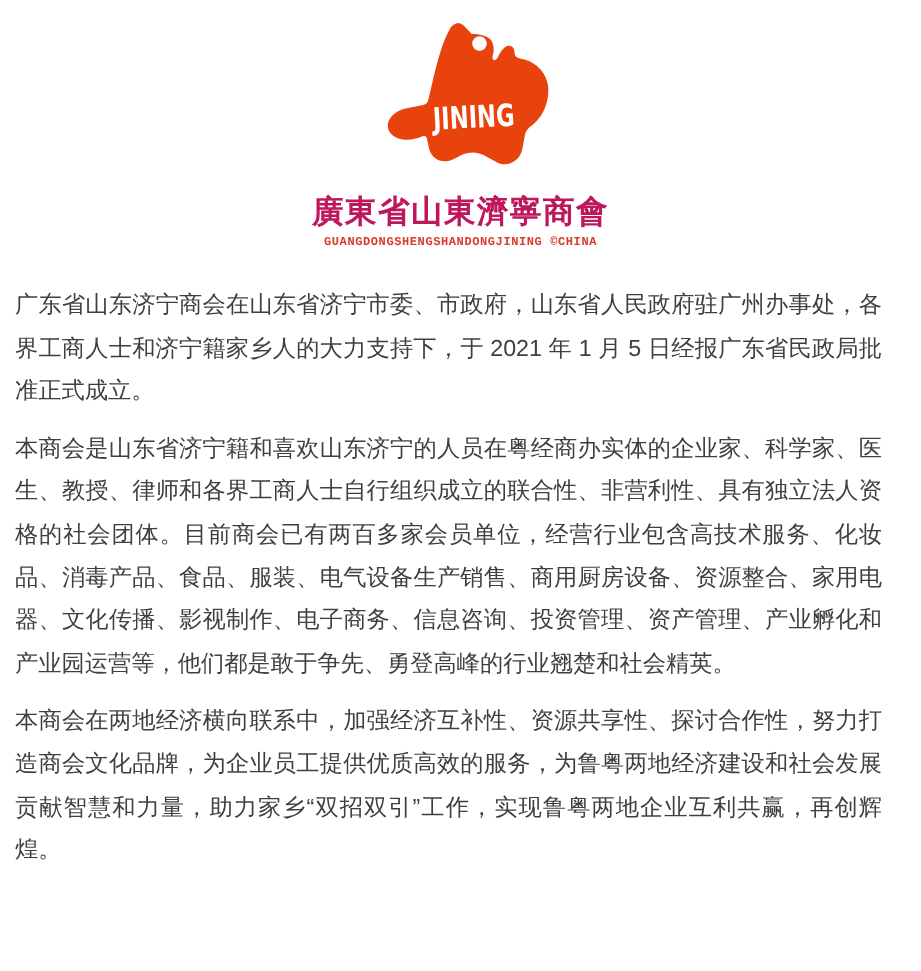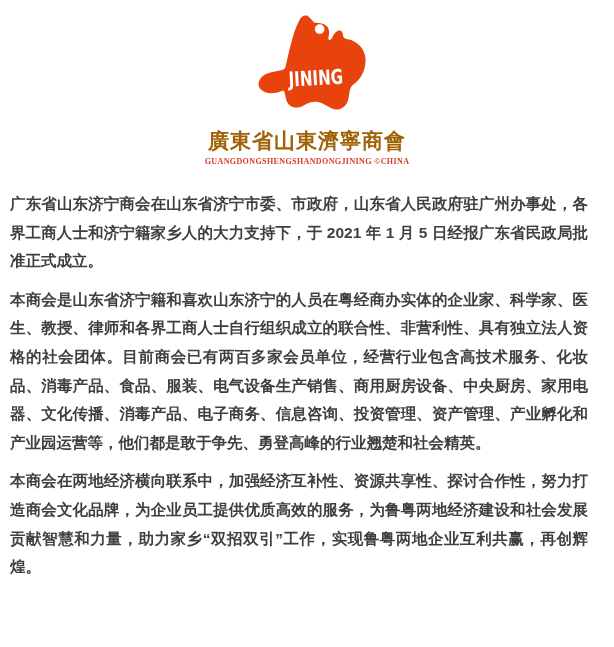--- a/index.html
+++ b/index.html
@@ -21,43 +21,42 @@
     margin: 0 auto;
     width: 132px;
     height: 112px;
   }
   .logo-title {
     margin-top: 3px;
     font-family: "Liberation Serif", "DejaVu Serif", serif;
     font-weight: bold;
     font-size: 21px;
     letter-spacing: 1px;
-    color: #a16207;
+    color: #be185d;
     line-height: 26px;
   }
   .logo-subtitle {
     margin-top: 2px;
-    font-family: Liberation Serif, serif;
+    font-family: Liberation Mono, monospace;
     font-weight: bold;
     font-size: 8px;
     letter-spacing: 0.4px;
     color: #d93a2b;
     line-height: 11px;
   }
   .article {
     margin-top: 23px;
     padding: 0 10px;
     font-size: 15.5px;
     line-height: 28.6px;
     color: #3f3f3f;
     text-align: justify;
   }
   .article p {
     margin: 0 16px 10px 0;
-    font-weight: bold;
   }
 </style>
 </head>
 <body>
 
 <div class="page">
 
   <div class="logo-block">
     <svg class="logo-svg" viewBox="0 0 130 115" xmlns="http://www.w3.org/2000/svg" aria-hidden="true">
       <path fill="#e8430c" d="
@@ -90,17 +89,17 @@
       <circle cx="29" cy="93" r="5.5" fill="#ffffff"></circle>
       <text x="46" y="74" fill="#ffffff" font-family="DejaVu Sans, sans-serif" font-weight="bold" font-size="21" textLength="56" lengthAdjust="spacingAndGlyphs" transform="rotate(-3 74 66)">JINING</text>
     </svg>
 
     <div class="logo-title">廣東省山東濟寧商會</div>
     <div class="logo-subtitle">GUANGDONGSHENGSHANDONGJINING ©CHINA</div>
   </div>
 
   <div class="article">
     <p>广东省山东济宁商会在山东省济宁市委、市政府，山东省人民政府驻广州办事处，各界工商人士和济宁籍家乡人的大力支持下，于 2021 年 1 月 5 日经报广东省民政局批准正式成立。</p>
-    <p>本商会是山东省济宁籍和喜欢山东济宁的人员在粤经商办实体的企业家、科学家、医生、教授、律师和各界工商人士自行组织成立的联合性、非营利性、具有独立法人资格的社会团体。目前商会已有两百多家会员单位，经营行业包含高技术服务、化妆品、消毒产品、食品、服装、电气设备生产销售、商用厨房设备、中央厨房、家用电器、文化传播、消毒产品、电子商务、信息咨询、投资管理、资产管理、产业孵化和产业园运营等，他们都是敢于争先、勇登高峰的行业翘楚和社会精英。</p>
+    <p>本商会是山东省济宁籍和喜欢山东济宁的人员在粤经商办实体的企业家、科学家、医生、教授、律师和各界工商人士自行组织成立的联合性、非营利性、具有独立法人资格的社会团体。目前商会已有两百多家会员单位，经营行业包含高技术服务、化妆品、消毒产品、食品、服装、电气设备生产销售、商用厨房设备、资源整合、家用电器、文化传播、影视制作、电子商务、信息咨询、投资管理、资产管理、产业孵化和产业园运营等，他们都是敢于争先、勇登高峰的行业翘楚和社会精英。</p>
     <p>本商会在两地经济横向联系中，加强经济互补性、资源共享性、探讨合作性，努力打造商会文化品牌，为企业员工提供优质高效的服务，为鲁粤两地经济建设和社会发展贡献智慧和力量，助力家乡“双招双引”工作，实现鲁粤两地企业互利共赢，再创辉煌。</p>
   </div>
 
 </div>
 
 </body></html>

